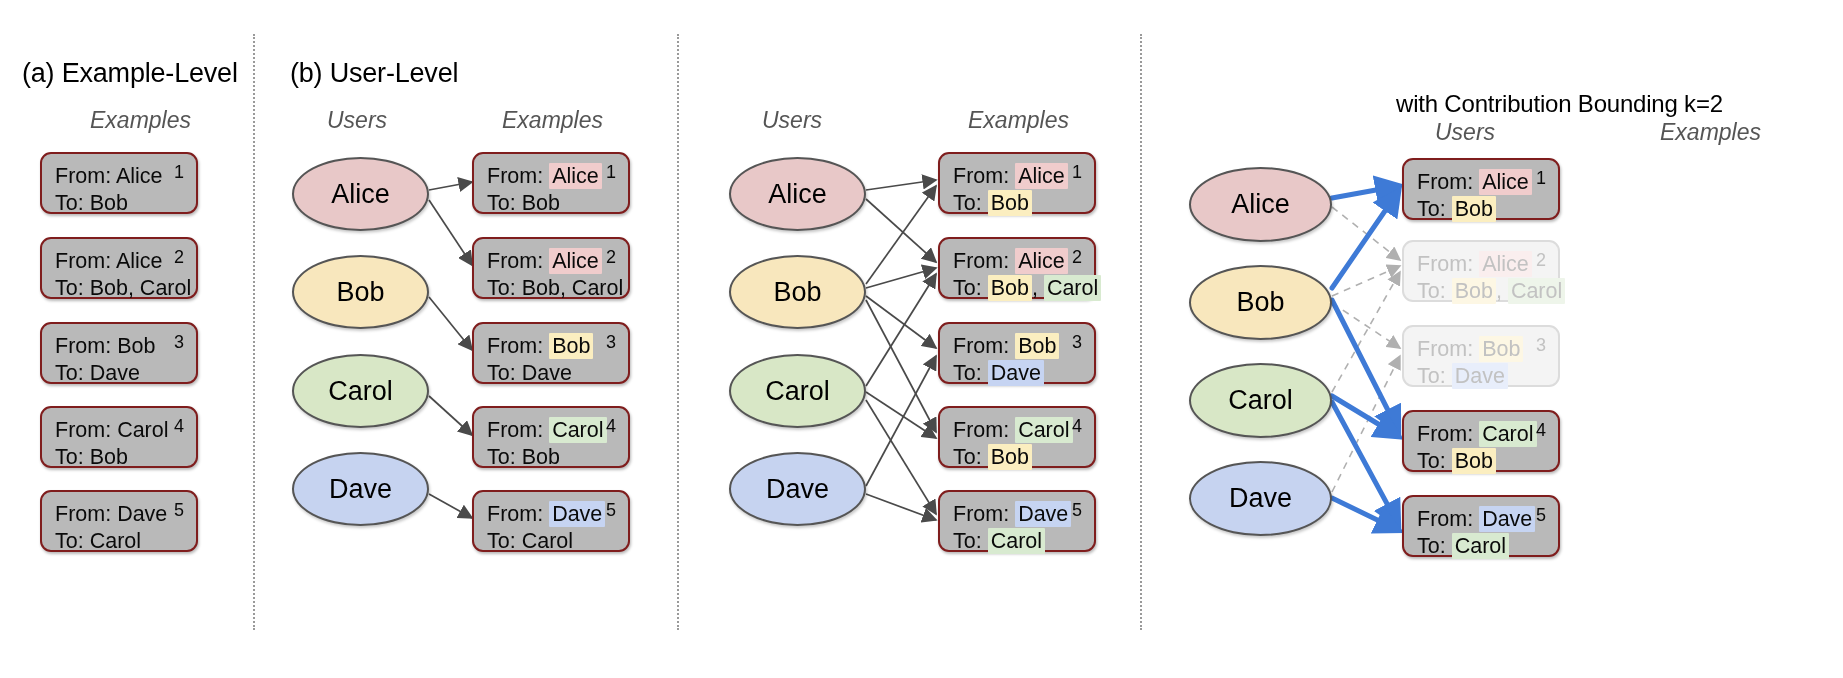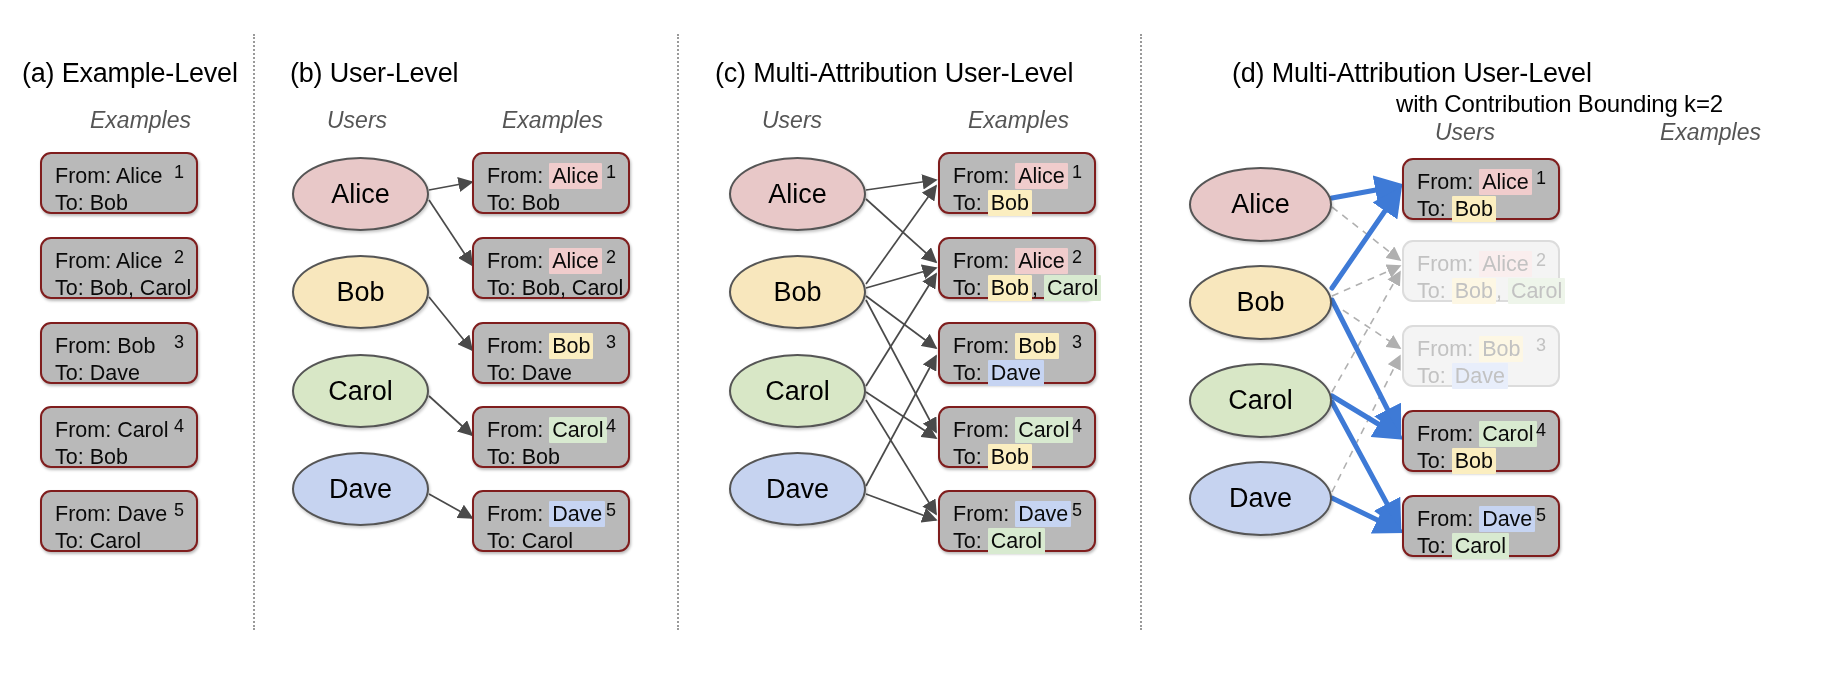--- a/index.html
+++ b/index.html
@@ -148,21 +148,20 @@
   </div>
 
   <div class="card" style="left:470px;top:490px;width:158px;height:62px;">
     <div class="ln"><span>From:</span> <span class="hl hl-dave">Dave</span></div>
     <div class="ln"><span>To:</span> <span class="plain">Carol</span></div>
     <div class="idx">5</div>
   </div>
 </div>
 
 <div class="panel" style="left:0;width:1140px;">
-  <div class="ptitle" style="left:715px;top:58px;">(c) Multi-Attribution User-Level</div>
   <div class="colhdr" style="left:762px;top:107px;">Users</div>
   <div class="colhdr" style="left:968px;top:107px;">Examples</div>
 
   <svg class="edges">
     <defs>
       <marker id="ah-c" markerWidth="9" markerHeight="9" refX="8" refY="4.5" orient="auto">
         <path d="M0,0 L9,4.5 L0,9 z" fill="#4a4a4a"></path>
       </marker>
     </defs>
     <g stroke="#4a4a4a" stroke-width="1.7" fill="none" marker-end="url(#ah-c)">
@@ -218,21 +217,20 @@
   </div>
 
   <div class="card" style="left:938px;top:490px;width:158px;height:62px;">
     <div class="ln"><span>From:</span> <span class="hl hl-dave">Dave</span></div>
     <div class="ln"><span>To:</span> <span class="hl hl-carol">Carol</span></div>
     <div class="idx">5</div>
   </div>
 </div>
 
 <div class="panel" style="left:0;width:1843px;">
-  <div class="ptitle" style="left:1232px;top:58px;">(d) Multi-Attribution User-Level</div>
   <div class="ptitle2" style="left:1396px;top:90px;">with Contribution Bounding k=2</div>
   <div class="colhdr" style="left:1435px;top:119px;">Users</div>
   <div class="colhdr" style="left:1660px;top:119px;">Examples</div>
 
   <svg class="edges">
     <defs>
       <marker id="ah-d-kept" markerWidth="6" markerHeight="6" refX="4.6" refY="3" orient="auto">
         <path d="M0,0 L6,3 L0,6 z" fill="#3e7ad6"></path>
       </marker>
       <marker id="ah-d-drop" markerWidth="9" markerHeight="9" refX="8" refY="4.5" orient="auto">

